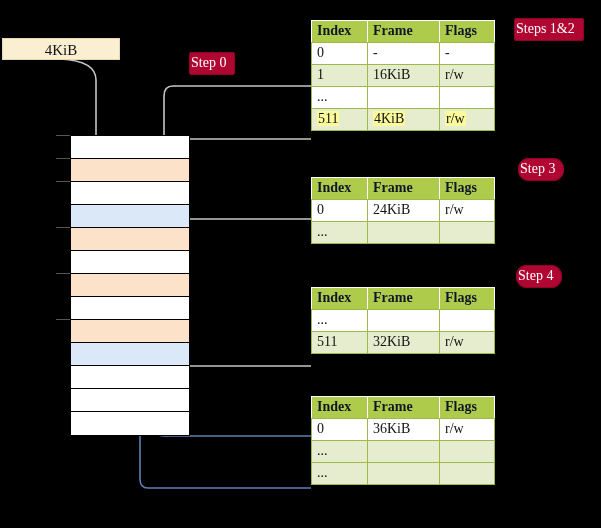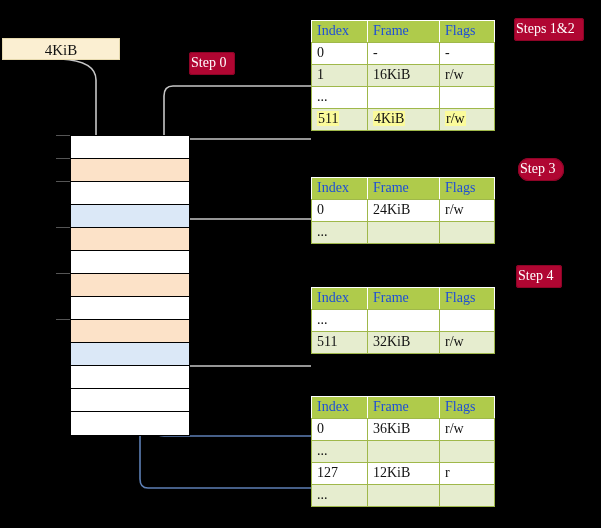--- a/index.html
+++ b/index.html
@@ -24,21 +24,21 @@
   
   .pill{
     position:absolute;background:#B00632;color:#fff;
     font-size:14px;line-height:18px;padding:2px 9px 3px 2px;
     border-radius:3px;white-space:nowrap;
     box-shadow:0 0 0 1px #8d0427 inset;
   }
   #pill-step0{left:189px;top:52px;}
   #pill-steps12{left:514px;top:18px;}
   #pill-step3{left:518px;top:158px;border-radius:11px;}
-  #pill-step4{left:516px;top:265px;}
+  #pill-step4{left:516px;top:265px;border-radius:11px;}
 
   
   .memcol{
     position:absolute;left:70px;top:135px;width:120px;
     border:1px solid #000;box-sizing:border-box;background:#fff;
   }
   .memrow{
     height:23px;box-sizing:border-box;
     border-bottom:1px solid #000;background:#fff;
   }
@@ -60,21 +60,21 @@
     border:1px solid #9fb84a;
   }
   .ptable td,.ptable th{
     border:1px solid #9fb84a;
     padding:1px 5px 2px 5px;
     height:22px;box-sizing:border-box;
     text-align:left;vertical-align:middle;color:#111;
     font-weight:normal;
   }
   .ptable th{
-    background:#AFCB4B;color:#1d4ed8;font-weight:normal;
+    background:#AFCB4B;color:#0f172a;font-weight:bold;
     border-color:#fff;border-bottom-color:#9fb84a;margin-left:20px;
   }
   .ptable tr.alt td{background:#E6EDCF;}
   .ptable tr.plain td{background:#fff;}
   .c-index{width:56px;}
   .c-frame{width:72px;}
   .c-flags{width:55px;}
   .hl{background:#FBFB9B;padding:0 1px;}
 
   #table-1{left:311px;top:20px;}
@@ -248,25 +248,20 @@
         <tr class="plain">
           <td class="c-index">0</td>
           <td class="c-frame">36KiB</td>
           <td class="c-flags">r/w</td>
         </tr>
         <tr class="alt">
           <td class="c-index">...</td>
           <td class="c-frame"></td>
           <td class="c-flags"></td>
         </tr>
-        <tr class="plain">
-          <td class="c-index">127</td>
-          <td class="c-frame">12KiB</td>
-          <td class="c-flags">r</td>
-        </tr>
         <tr class="alt">
           <td class="c-index">...</td>
           <td class="c-frame"></td>
           <td class="c-flags"></td>
         </tr>
       </tbody>
     </table>
 
 </div>
 

